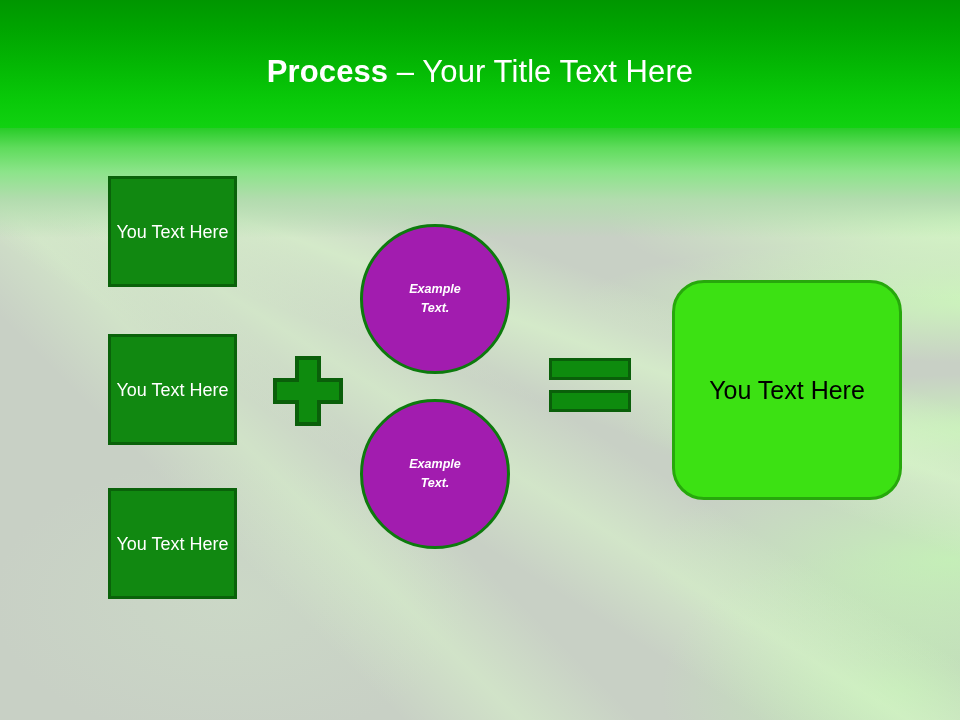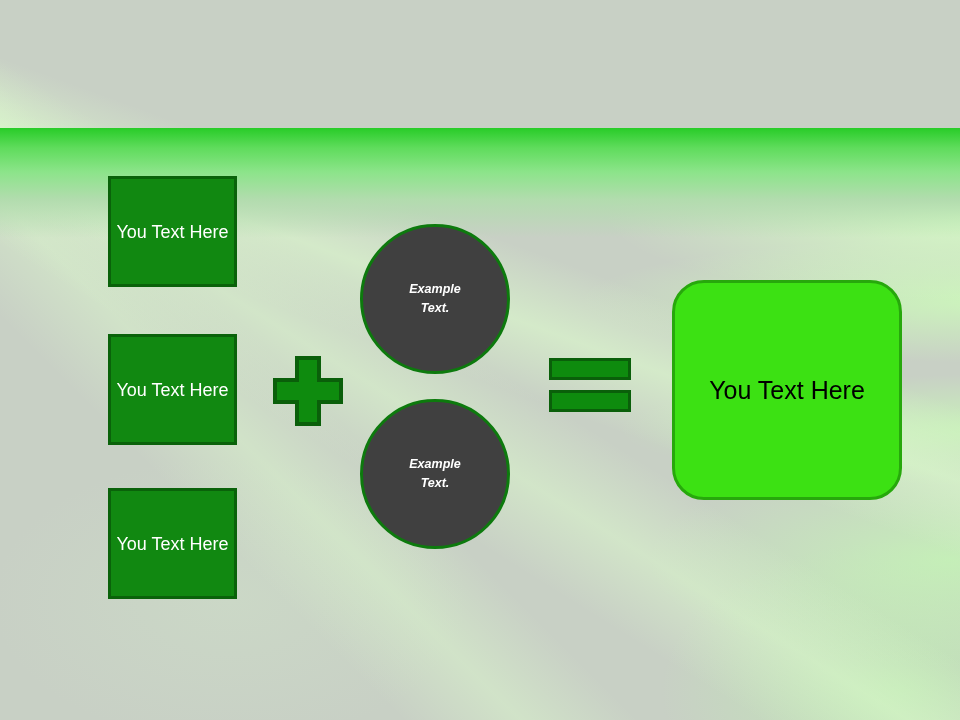--- a/index.html
+++ b/index.html
@@ -114,21 +114,21 @@
     height: 70px;
   }
   #plus svg { display: block; }
 
   
   .circle {
     position: absolute;
     width: 150px;
     height: 150px;
     border-radius: 50%;
-    background: #404040;
+    background: #a21caf;
     border: 3px solid #0d7a0d;
     box-sizing: border-box;
     display: flex;
     align-items: center;
     justify-content: center;
     text-align: center;
     color: #ffffff;
     font-weight: bold;
     font-style: italic;
     font-size: 12.5px;
@@ -180,20 +180,25 @@
 </head>
 <body>
 
 <div id="slide">
 
   <div class="bg-base"></div>
   <div class="bg-swoosh"></div>
   <div class="bg-swoosh-2"></div>
   <div class="bg-top-fade"></div>
 
+  <div id="banner">
+    <div id="banner-title">
+      <span class="strong">Process</span><span class="light"> – Your Title Text Here</span>
+    </div>
+  </div>
 
   <div class="input-box" id="box-1">
     <span class="label">You Text Here</span>
   </div>
   <div class="input-box" id="box-2">
     <span class="label">You Text Here</span>
   </div>
   <div class="input-box" id="box-3">
     <span class="label">You Text Here</span>
   </div>

